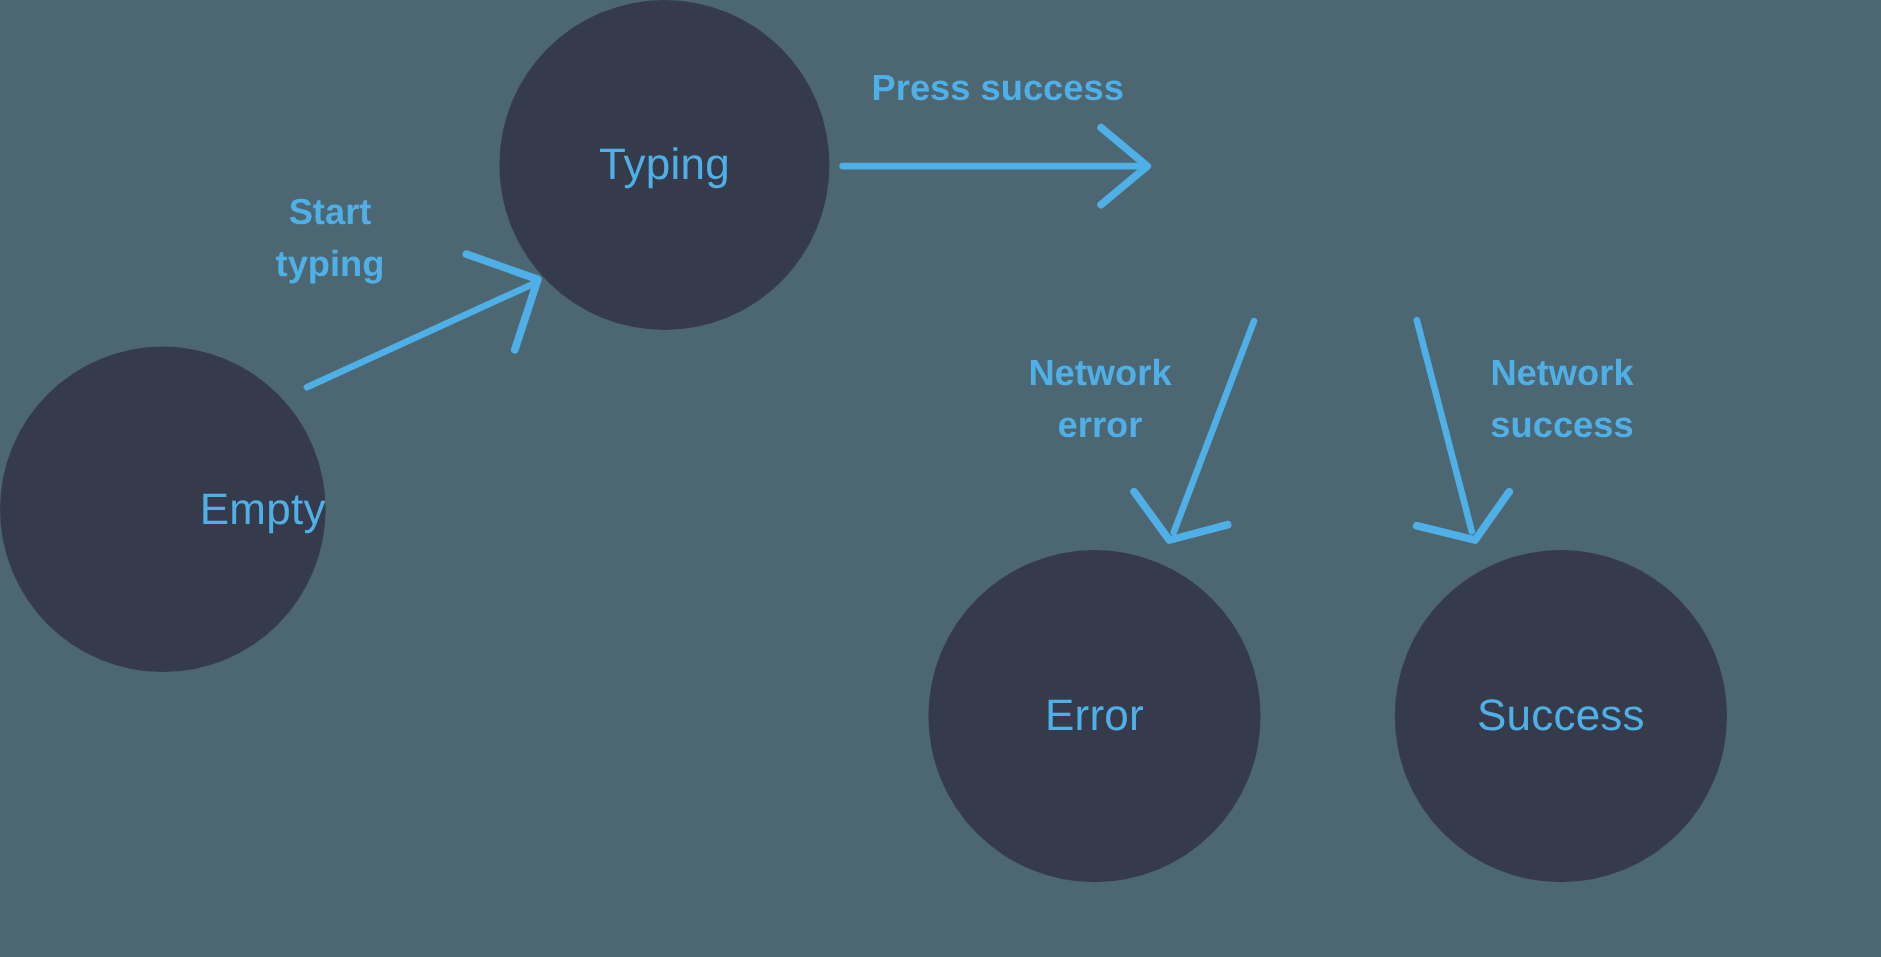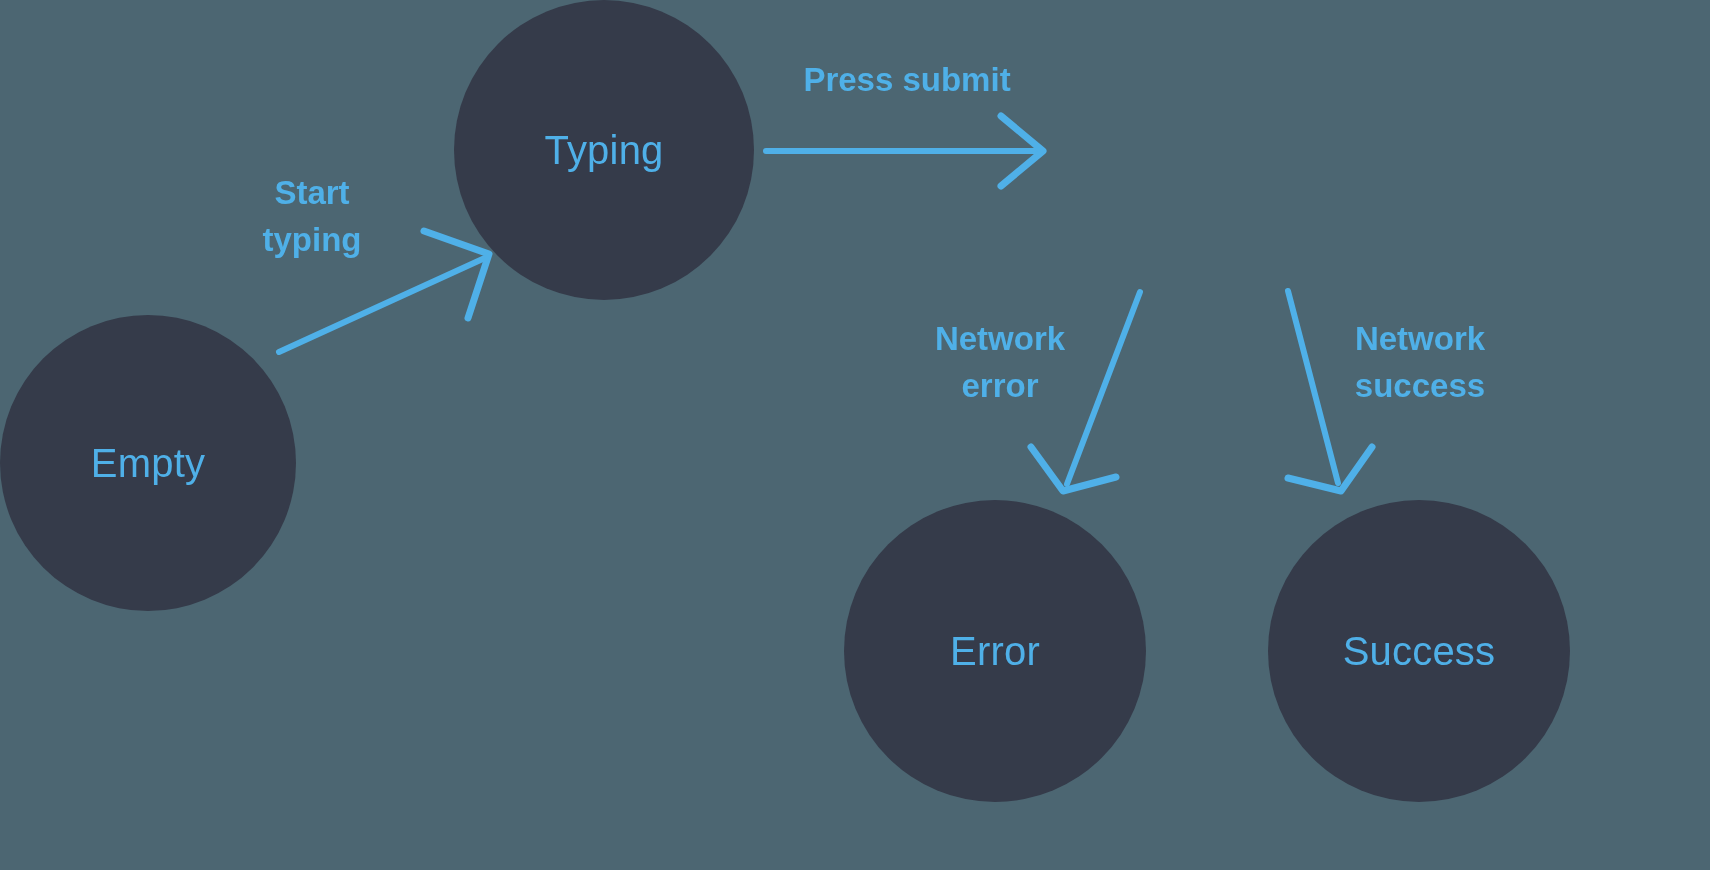--- a/index.html
+++ b/index.html
@@ -88,41 +88,41 @@
       <path class="edge-path" d="M 1140 292 L 1067 484"></path>
       <path class="edge-head" d="M 1031 447 L 1063 491 L 1116 477"></path>
     </g>
 
     <g>
       <path class="edge-path" d="M 1288 291 L 1338 483"></path>
       <path class="edge-head" d="M 1288 478 L 1341 491 L 1372 447"></path>
     </g>
   </svg>
 
-  <div class="node" style="left:0px; top:315px; width:296px; height:296px;">
+  <div class="node" style="left:0px; top:315px; width:296px; height:296px;justify-content:flex-end;">
     <span class="node-label">Empty</span>
   </div>
 
   <div class="node" style="left:454px; top:0px; width:300px; height:300px;">
     <span class="node-label">Typing</span>
   </div>
 
 
   <div class="node" style="left:844px; top:500px; width:302px; height:302px;">
     <span class="node-label">Error</span>
   </div>
 
   <div class="node" style="left:1268px; top:500px; width:302px; height:302px;">
     <span class="node-label">Success</span>
   </div>
 
-  <div class="edge-label" style="left:192px; top:170px; width:240px;">Start
+  <div class="edge-label" style="left:180px; top:170px; width:240px;">Start
 typing</div>
 
-  <div class="edge-label" style="left:747px; top:57px; width:320px;">Press submit</div>
+  <div class="edge-label" style="left:747px; top:57px; width:320px;">Press success</div>
 
   <div class="edge-label" style="left:880px; top:316px; width:240px;">Network
 error</div>
 
   <div class="edge-label" style="left:1295px; top:316px; width:250px;">Network
 success</div>
 
 </div>
 
 </body></html>

